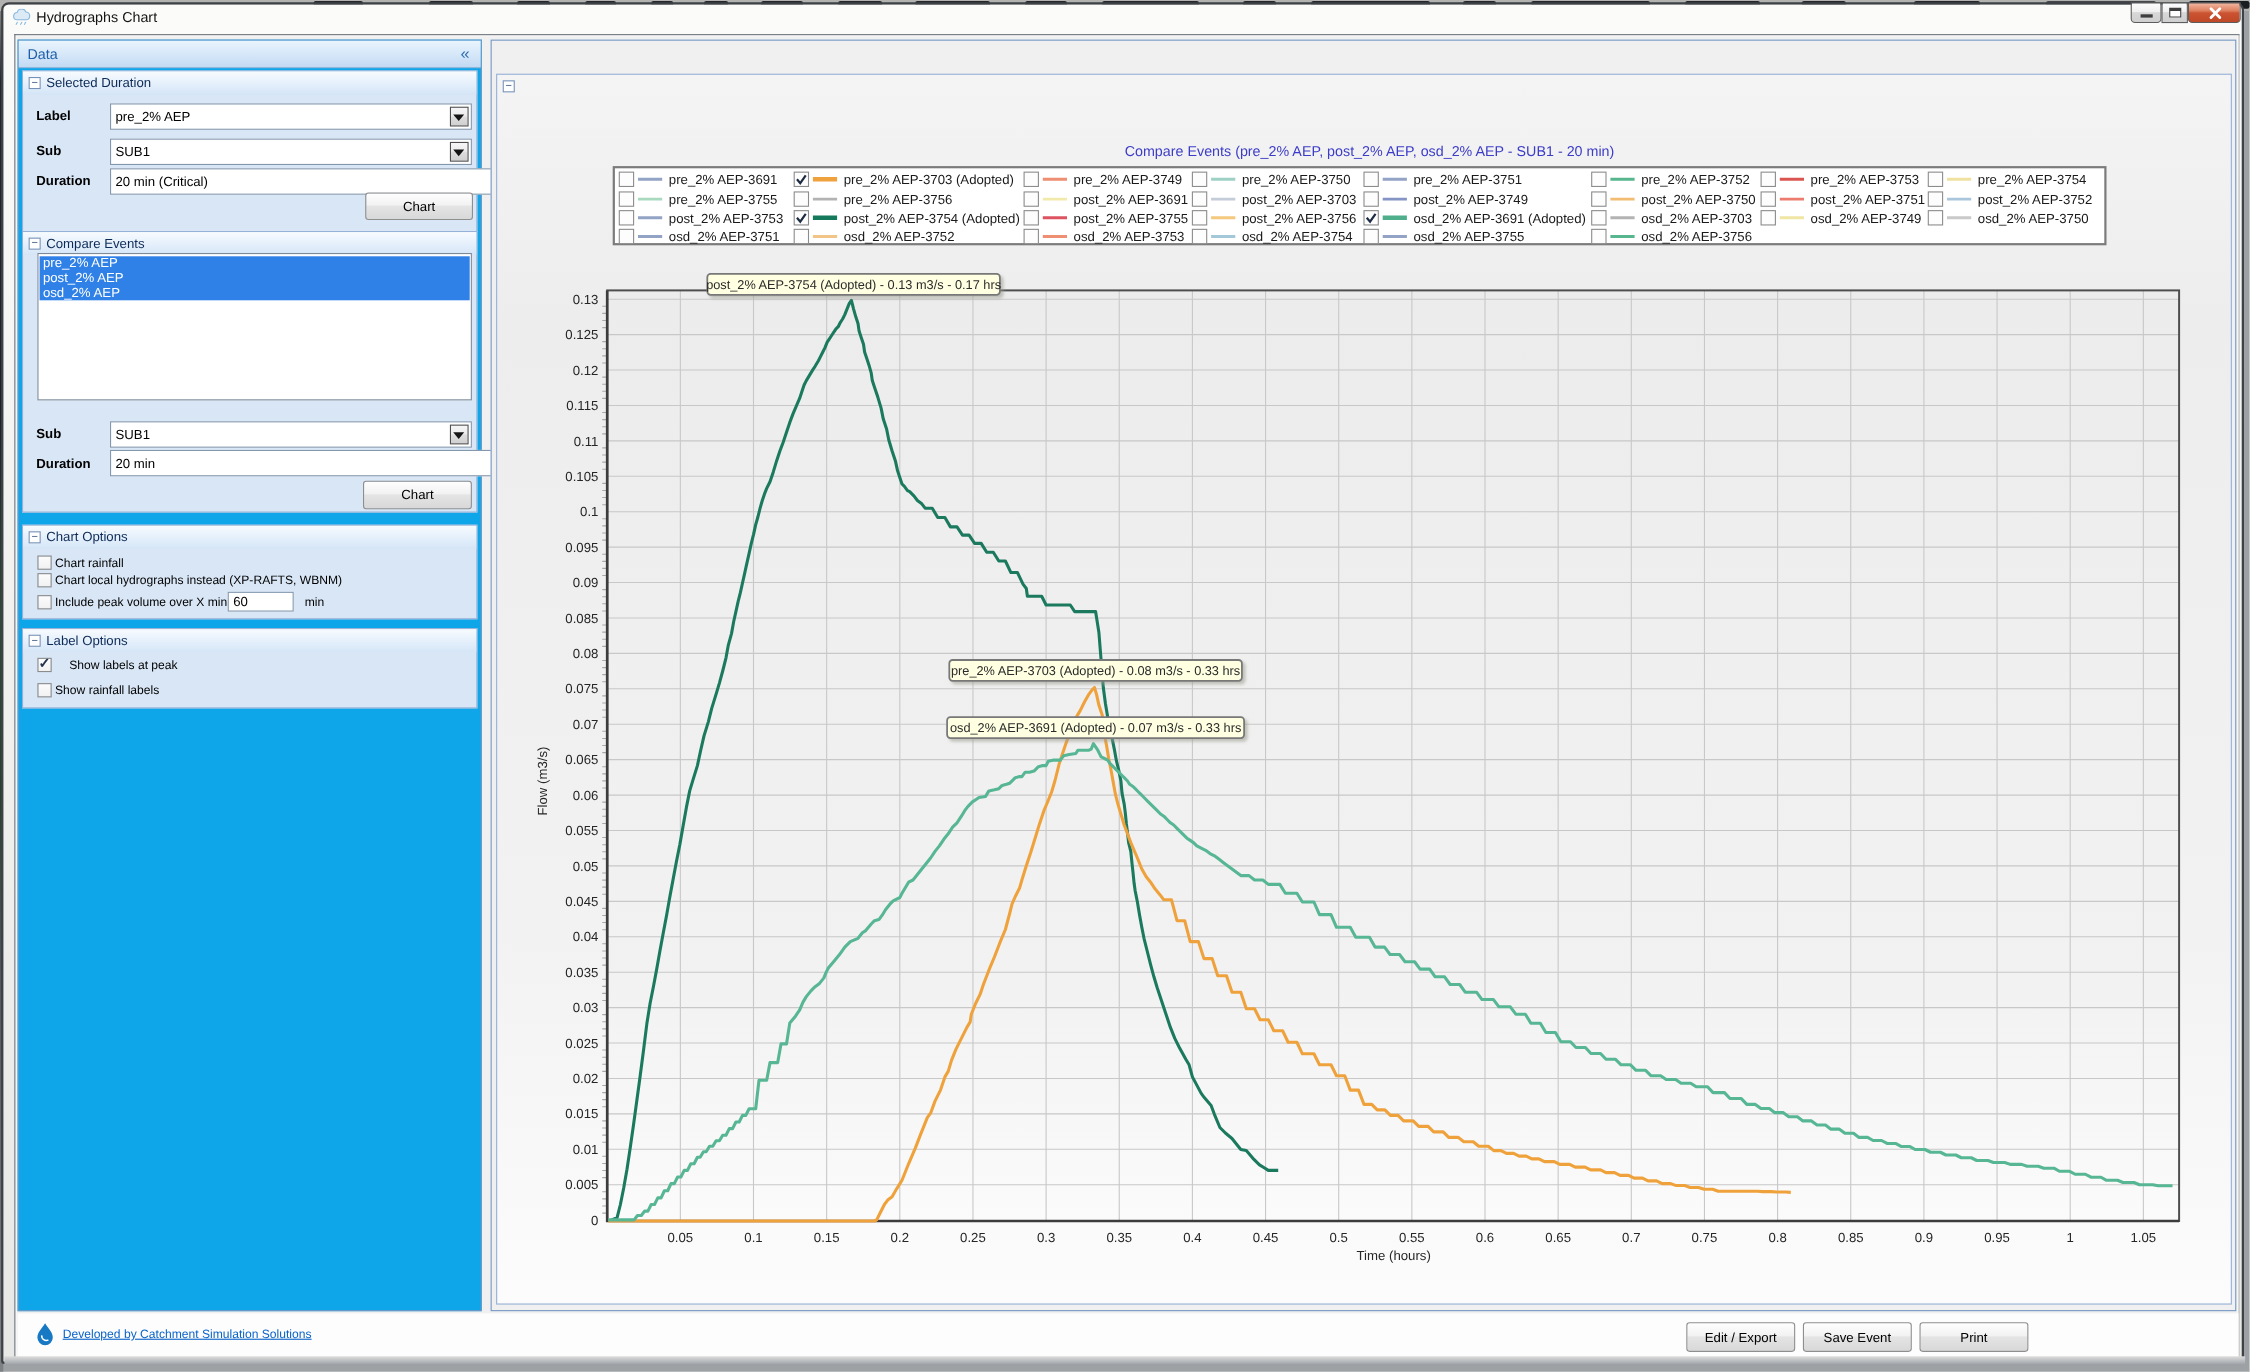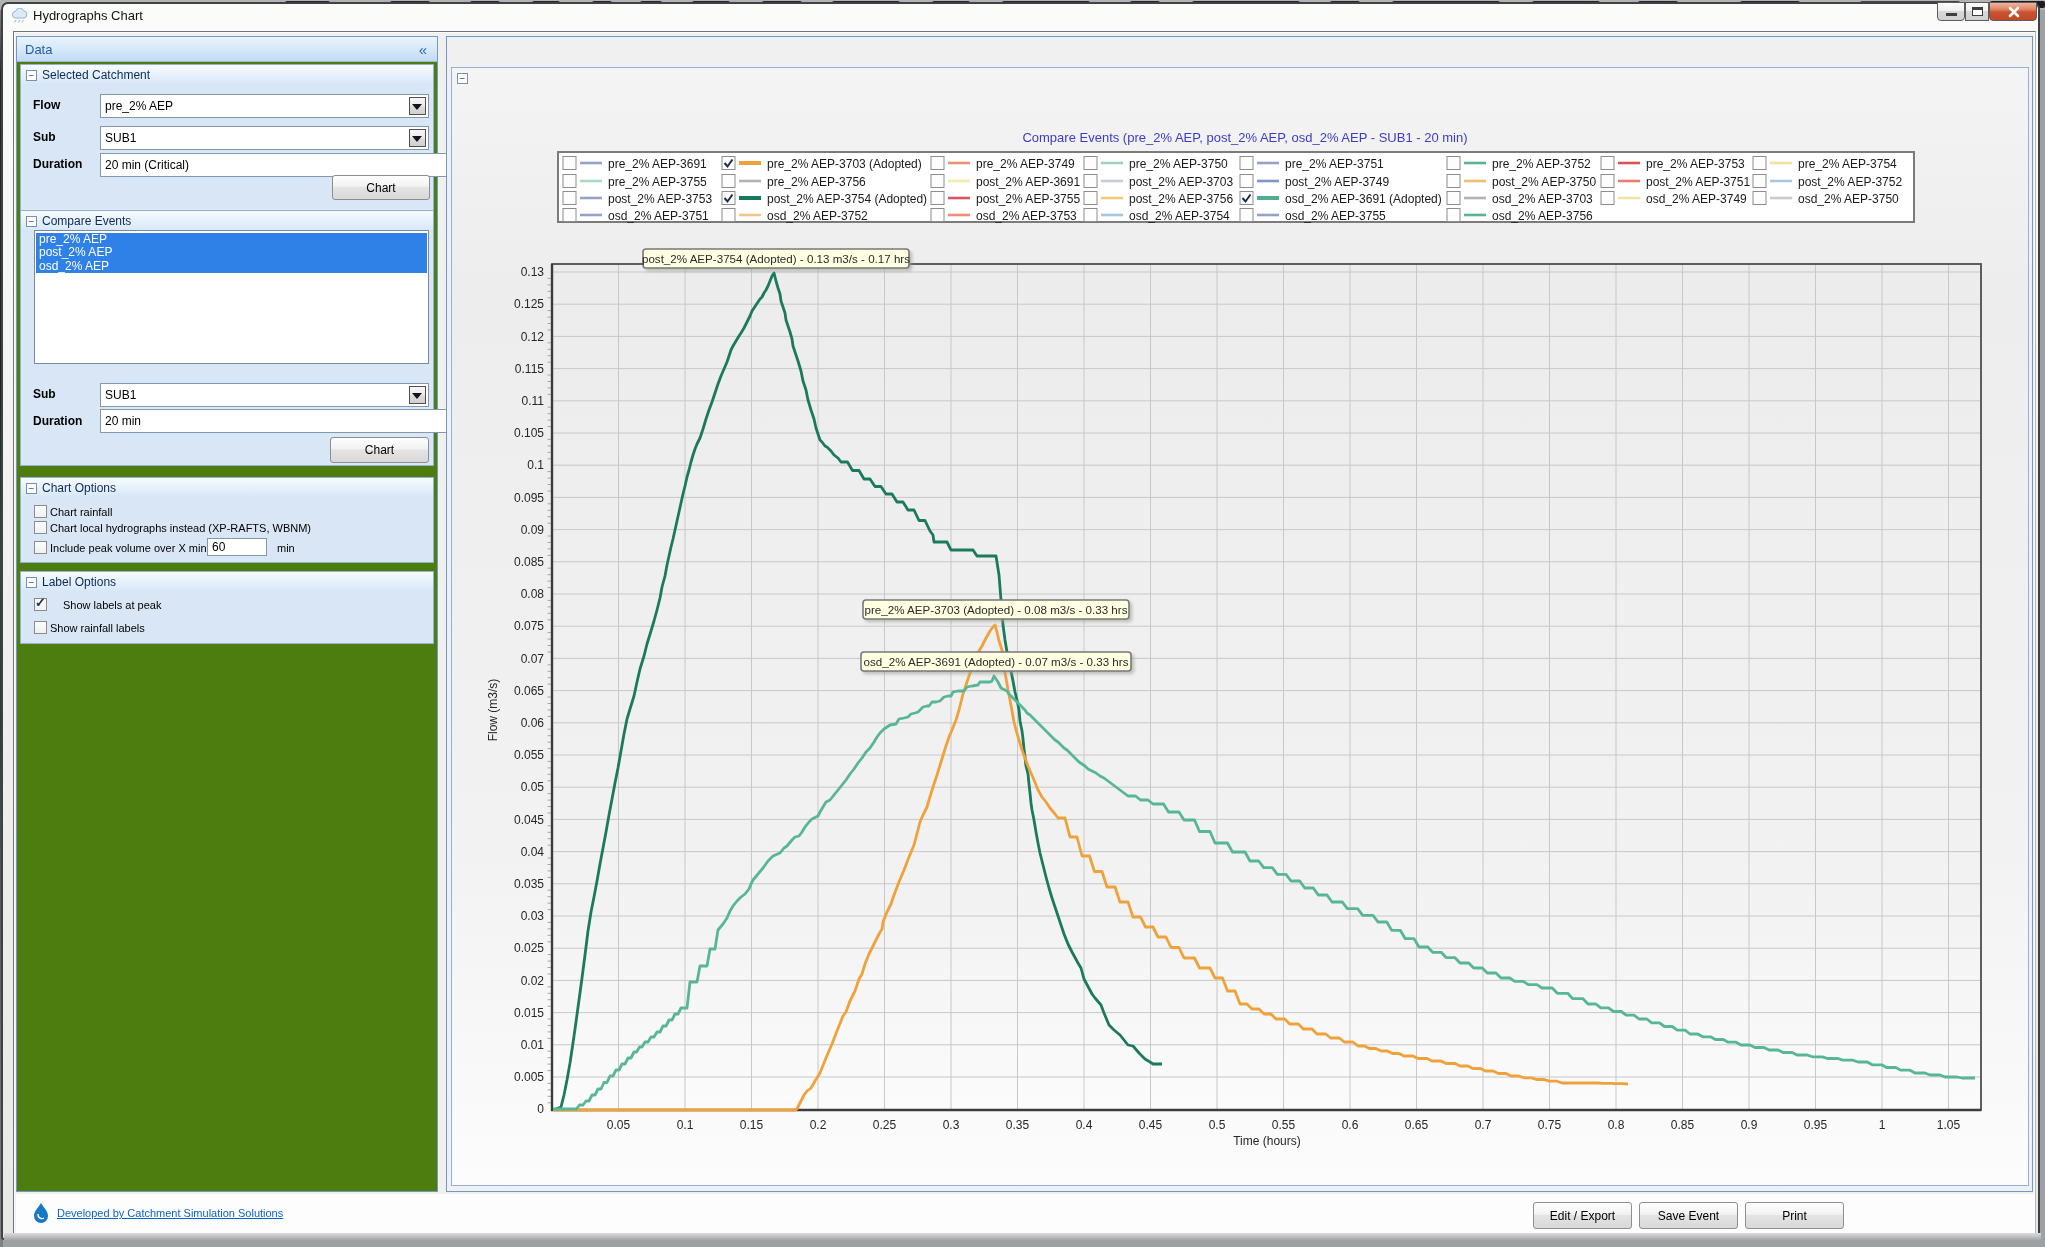--- a/index.html
+++ b/index.html
@@ -13,21 +13,21 @@
 
 #win { left:1px; top:2px; width:2039px; height:1238px; background:linear-gradient(180deg,#fbfbfa 0%,#f2f2f0 40%,#e8e8e6 100%); border:2.5px solid #3e4246; border-radius:7px 7px 3px 3px; }
 #titletxt { left:33px; top:8px; font-size:13px; color:#141414; }
 #client { left:13px; top:31px; width:2023px; height:1206px; background:#f0f0f0; border:1px solid #b8b8b8; border-top-color:#6f757c; border-left-color:#6f757c; box-shadow:inset 0 0 0 1px #fbfbfb; }
 
 .wb { position:absolute; top:2px; height:19px; border:1px solid #5c5c5c; background:linear-gradient(180deg,#fdfdfd 0%,#f0f0f0 45%,#d8d8d8 50%,#cfcfcf 100%); }
 #wbmin { left:1937px; width:28px; border-radius:0 0 4px 4px; }
 #wbmax { left:1965px; width:24px; }
 #wbclose { left:1989px; width:48px; border-radius:0 0 4px 4px; background:linear-gradient(180deg,#f2b6a0 0%,#dd7f5e 40%,#cb5331 52%,#bf4827 100%); }
 
-.panel { border:1px solid #7497c4; background:#4d7c0f; }
+.panel { border:1px solid #7497c4; background:#0ea5e9; }
 .phead { position:absolute; left:0; top:0; right:0; height:25px; background:linear-gradient(180deg,#e9f4fd 0%,#d7e8f9 50%,#c3daf3 100%); border-bottom:1px solid #9cb8da; color:#1e5fa9; font-size:13px; line-height:25px; padding-left:8px; }
 .gbox { position:absolute; border:1px solid #96b1d7; background:#d9e6f6; }
 .ghead { position:absolute; left:0; top:0; right:0; height:21px; background:linear-gradient(180deg,#f7fbfe 0%,#e2eefb 60%,#d5e5f6 100%); color:#0d2b57; font-size:12px; line-height:21px; padding-left:21px; }
 .mbox { position:absolute; left:5px; top:5px; width:11px; height:11px; background:#fff; border:1px solid #7591b8; color:#33507a; font-size:10px; line-height:9px; text-align:center; }
 .lbl { position:absolute; font-weight:bold; font-size:12px; color:#000; }
 .combo { position:absolute; background:#fff; border:1px solid #8498ad; height:24px; font-size:12px; color:#000; line-height:22px; padding-left:4px; }
 .cbtn { position:absolute; right:2px; top:2px; width:17px; bottom:2px; background:linear-gradient(180deg,#f6f6f6 0%,#ececec 45%,#dcdcdc 55%,#d0d0d0 100%); border:1.5px solid #4f4f4f; }
 .cbtn:after { content:""; position:absolute; left:2px; top:6px; border:5px solid transparent; border-top:6px solid #141414; }
 .btn { position:absolute; background:linear-gradient(180deg,#fefefe 0%,#f2f2f2 45%,#e4e4e4 50%,#d8d8d8 100%); border:1px solid #8e8e8e; border-radius:3px; font-size:12px; color:#000; text-align:center; }
 .cb { position:absolute; width:13px; height:13px; background:linear-gradient(180deg,#fcfcfc,#f1f1f1); border:1px solid #8c8c8c; }
@@ -85,23 +85,23 @@
       <svg style="position:absolute;left:18px;top:3px" width="12" height="12" viewBox="0 0 12 12">
         <path d="M2,2 L10,10 M10,2 L2,10" stroke="#fff" stroke-width="2.6" stroke-linecap="round"></path>
       </svg>
     </div>
   <div id="client" class="abs"></div>
 
   <div class="abs panel" id="datapanel" style="left:16px;top:36px;width:422px;height:1156px">
     <div class="phead">Data<span style="position:absolute;right:10px;top:0;font-size:15px;color:#2e6db5">«</span></div>
 
     <div class="gbox" style="left:3px;top:27px;width:414px;height:147px">
-      <div class="ghead">Selected Catchment</div>
-      <div class="mbox">−</div>
-      <div class="lbl" style="left:12px;top:33px">Flow</div>
+      <div class="ghead">Selected Duration</div>
+      <div class="mbox">−</div>
+      <div class="lbl" style="left:12px;top:33px">Label</div>
       <div class="combo" style="left:79px;top:29px;width:329px">pre_2% AEP<span class="cbtn"></span></div>
       <div class="lbl" style="left:12px;top:65px">Sub</div>
       <div class="combo" style="left:79px;top:61px;width:329px">SUB1<span class="cbtn"></span></div>
       <div class="lbl" style="left:12px;top:92px">Duration</div>
       <div class="combo" style="left:79px;top:88px;width:387px">20 min (Critical)<span class="cbtn"></span></div>
     </div>
     <div class="btn" style="left:315px;top:138px;width:98px;height:25px;line-height:24px;z-index:5">Chart</div>
 
     <div class="gbox" style="left:3px;top:173px;width:414px;height:256px">
       <div class="ghead">Compare Events</div>

